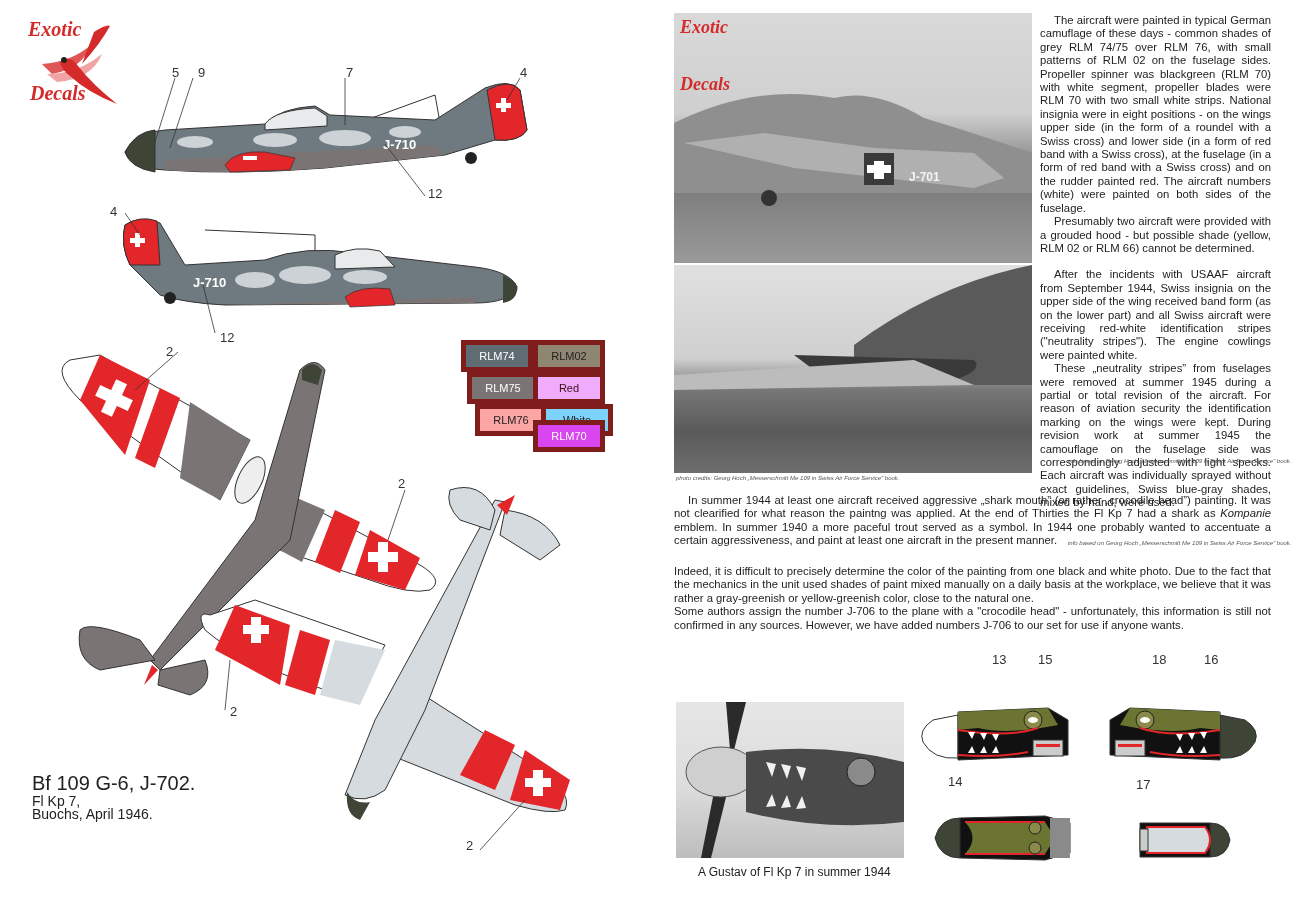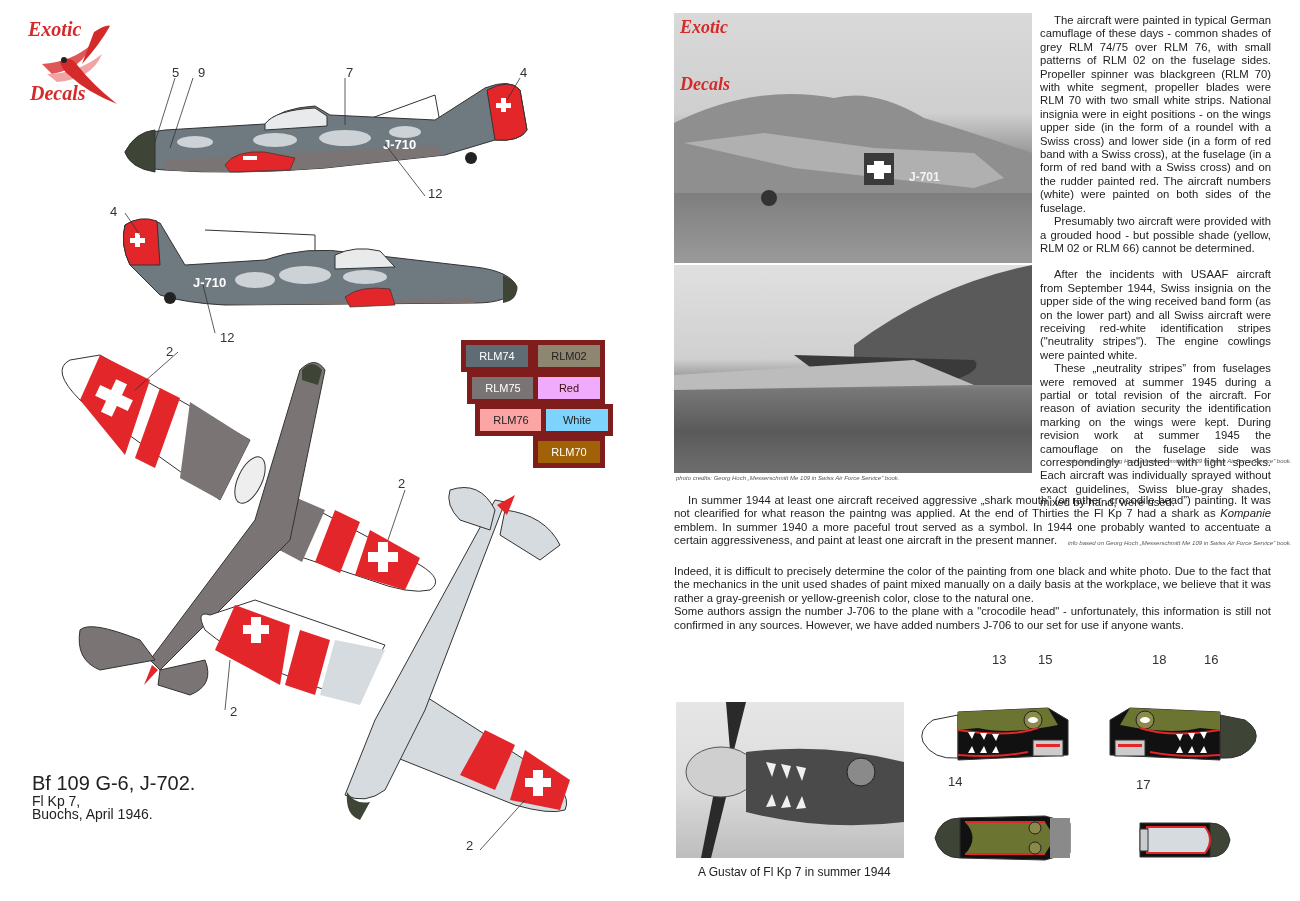--- a/index.html
+++ b/index.html
@@ -104,21 +104,21 @@
     </div>
   <div class="swatch" style="left:72px;top:32px;background:#f0abfc;color:#3a1010;">
       <span>Red</span>
     </div>
   <div class="swatch" style="left:0;top:64px;background:#fca5a5;color:#222;margin-left:14px;">
       <span>RLM76</span>
     </div>
   <div class="swatch" style="left:72px;top:64px;background:#7dd3fc;color:#222;margin-left:8px;">
       <span>White</span>
     </div>
-  <div class="swatch" style="left:72px;top:96px;background:#a16207;color:#fff;">
+  <div class="swatch" style="left:72px;top:80px;background:#d946ef;color:#fff;">
       <span>RLM70</span>
     </div>
 </div>
 
 <svg class="abs" style="left:40px;top:340px;" width="420" height="380" viewBox="0 0 420 380">
 
   <path d="M30 20 Q10 30 40 60 L180 160 L210 100 L60 15 Z" fill="#fff" stroke="#333" stroke-width="1"></path>
   <path d="M60 15 L110 40 L85 115 L40 60 Z" fill="#e3262a"></path>
   <rect x="68" y="40" width="12" height="36" fill="#fff" transform="rotate(25 74 58)"></rect>
   <rect x="56" y="52" width="36" height="12" fill="#fff" transform="rotate(25 74 58)"></rect>

